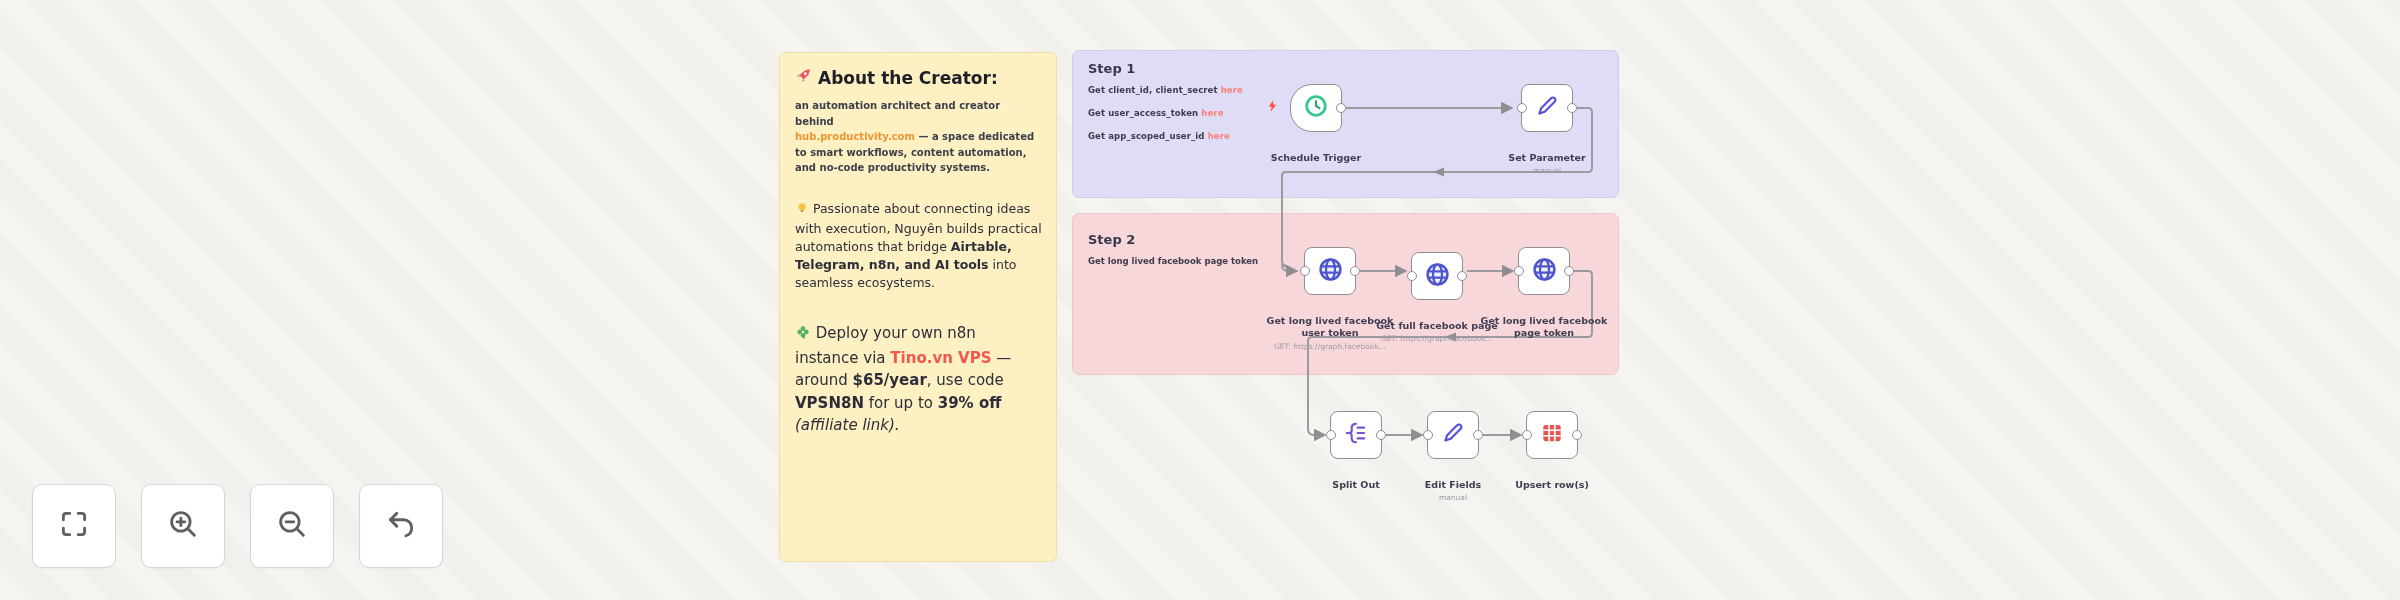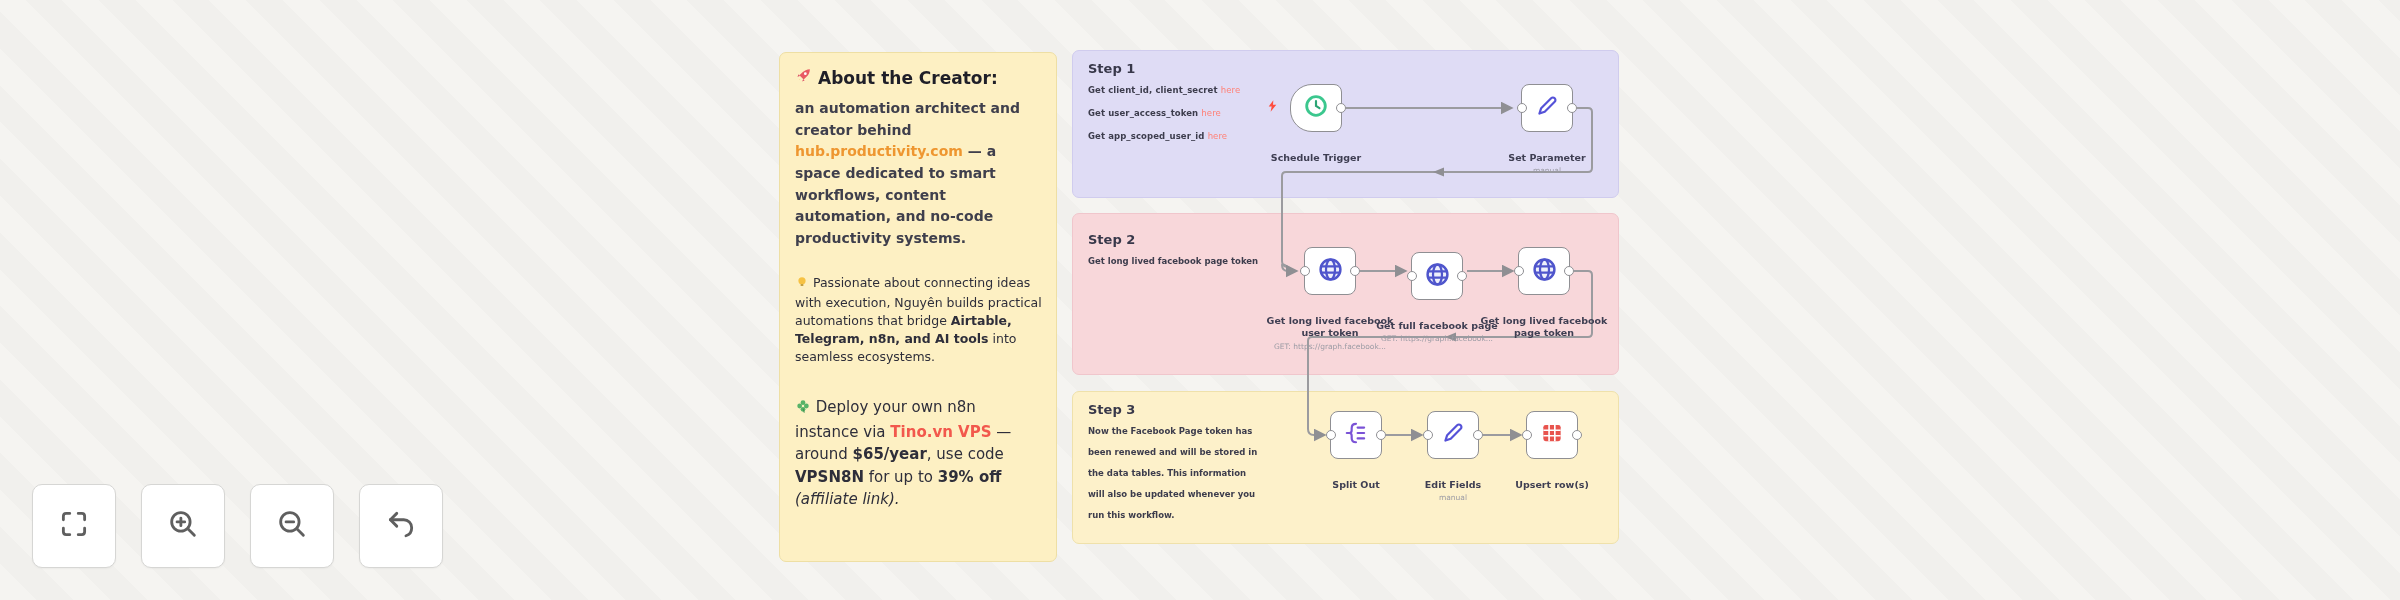--- a/index.html
+++ b/index.html
@@ -25,29 +25,29 @@
 
   
   .note{position:absolute;border-radius:7px;box-sizing:border-box;}
   .note-creator{left:779px;top:52px;width:278px;height:510px;background:#fdf0c3;border:1px solid #eedfa4;padding:14px 14px 0 15px;color:#2e2e3a;}
   .note-step1{left:1072px;top:50px;width:547px;height:148px;background:#dfdcf5;border:1px solid #d0ccee;padding:10px 0 0 15px;}
   .note-step2{left:1072px;top:213px;width:547px;height:162px;background:#f8d7da;border:1px solid #f0c6cc;padding:18px 0 0 15px;}
   .note-step3{left:1072px;top:391px;width:547px;height:153px;background:#fdf1ca;border:1px solid #efe1ab;padding:10px 0 0 15px;}
 
   .step-title{font-size:13px;font-weight:bold;color:#38384a;margin-bottom:9px;}
   .step-line{font-size:8.5px;font-weight:600;color:#3c3c4c;margin-bottom:13px;letter-spacing:.1px;}
-  .step-link{color:#ff8177;font-weight:400;}
+  .step-link{color:#ff8177;font-weight:700;}
   .step-sub{font-size:8.5px;font-weight:600;color:#3c3c4c;}
   .step3-line{font-size:8.5px;font-weight:600;color:#3c3c4c;margin-bottom:11px;width:190px;}
 
   
   .creator-title{font-size:17px;font-weight:bold;color:#1f1f28;margin-bottom:10px;display:flex;align-items:flex-end;gap:6px;}
   .creator-p1{font-size:12.5px;font-weight:bold;line-height:1.4;color:#2e2e3a;}
   .creator-name{color:#f2584c;}
-  .creator-sub{font-size:14px;font-weight:600;line-height:1.55;color:#3f3f4c;margin-top:5px;}
+  .creator-sub{font-size:10px;font-weight:600;line-height:1.55;color:#3f3f4c;margin-top:5px;}
   .creator-link{color:#ee9630;font-weight:bold;}
   .creator-p2{font-size:12.5px;line-height:1.45;color:#2e2e3a;margin-top:24px;}
   .creator-p3{font-size:15px;line-height:1.5;color:#2e2e3a;margin-top:30px;}
   .creator-p3 .hl{color:#f2584c;font-weight:bold;}
   .bold{font-weight:bold;}
   .italic{font-style:italic;}
   .emoji{display:inline-block;vertical-align:-2px;}
 
   
   .edges{position:absolute;left:0;top:0;pointer-events:none;}
@@ -111,28 +111,20 @@
     <div class="step-line"><span>Get client_id, client_secret </span><span class="step-link">here</span></div>
     <div class="step-line"><span>Get user_access_token </span><span class="step-link">here</span></div>
     <div class="step-line"><span>Get app_scoped_user_id </span><span class="step-link">here</span></div>
   </div>
 
   <div class="note note-step2">
     <div class="step-title">Step 2</div>
     <div class="step-sub">Get long lived facebook page token</div>
   </div>
 
-  <div class="note note-step3">
-    <div class="step-title">Step 3</div>
-    <div class="step3-line">Now the Facebook Page token has</div>
-    <div class="step3-line">been renewed and will be stored in</div>
-    <div class="step3-line">the data tables. This information</div>
-    <div class="step3-line">will also be updated whenever you</div>
-    <div class="step3-line">run this workflow.</div>
-  </div>
 
   <svg class="edges" width="2400" height="600" viewBox="0 0 2400 600">
     <defs>
       <marker id="arrow" viewBox="0 0 10 10" refX="8" refY="5" markerWidth="6.5" markerHeight="6.5" orient="auto-start-reverse">
         <path d="M0,0 L10,5 L0,10 z" fill="#8f8f93"></path>
       </marker>
     </defs>
     <g stroke="#9b9b9f" stroke-width="2" fill="none">
       <path d="M1346 108 L1511 108" marker-end="url(#arrow)"></path>
       <path d="M1577 108 H1588 Q1592 108 1592 112 V168 Q1592 172 1588 172 H1286 Q1282 172 1282 176 V261 Q1282 267 1288 267 L1288 267 Q1282 263 1282 265 V265 Q1282 271 1288 271 H1296" marker-end="url(#arrow)"></path>

